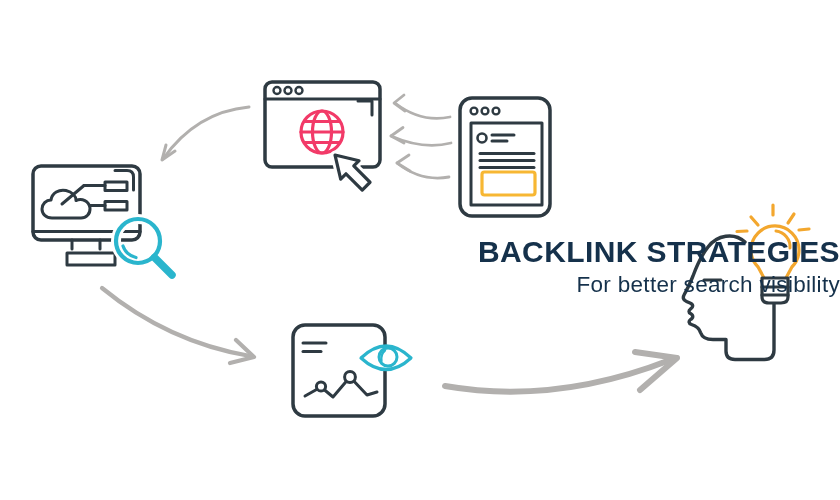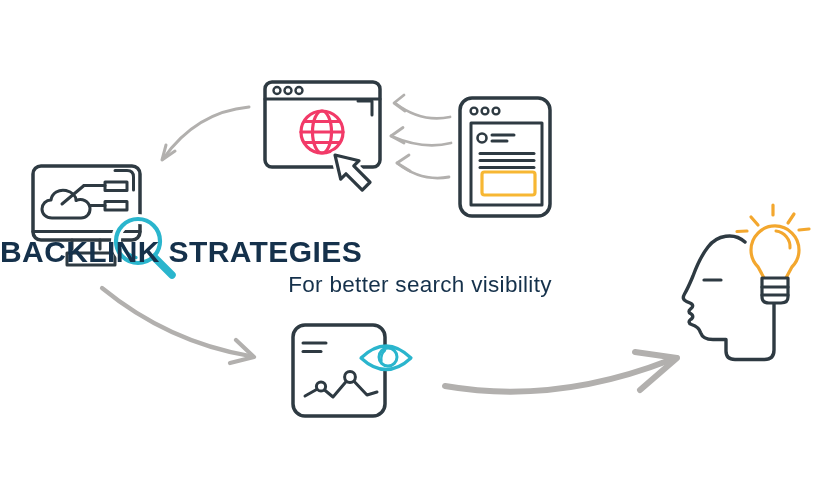--- a/index.html
+++ b/index.html
@@ -13,23 +13,23 @@
   svg{position:absolute;left:0;top:0;}
   svg *{fill:none;stroke-linecap:round;stroke-linejoin:round;}
   .s-dark{stroke:var(--c-outline);}
   .s-pink{stroke:var(--c-pink);}
   .s-teal{stroke:var(--c-teal);}
   .s-yellow{stroke:var(--c-yellow);}
   .s-ysoft{stroke:var(--c-yellow-soft);}
   .s-arrow{stroke:var(--c-arrow);}
   .s-white{stroke:#fff;}
   .f-white{fill:#fff;}
-  .title{position:absolute;left:0;right:0;top:235px;text-align:left;
+  .title{position:absolute;left:0;right:0;top:235px;text-align:right;
          font-size:30px;font-weight:bold;letter-spacing:.4px;color:var(--c-text);}
-  .subtitle{position:absolute;left:0;right:0;top:272px;text-align:center;
+  .subtitle{position:absolute;left:0;right:0;top:272px;text-align:right;
          font-size:22.5px;font-weight:400;letter-spacing:.3px;color:var(--c-text);}
 </style>
 </head>
 <body>
 
 <div class="canvas">
   <svg width="840" height="500" viewBox="0 0 840 500">
 
     <g>
       <path class="s-arrow" stroke-width="3" d="M249,107 Q196,112 163,159"></path>

